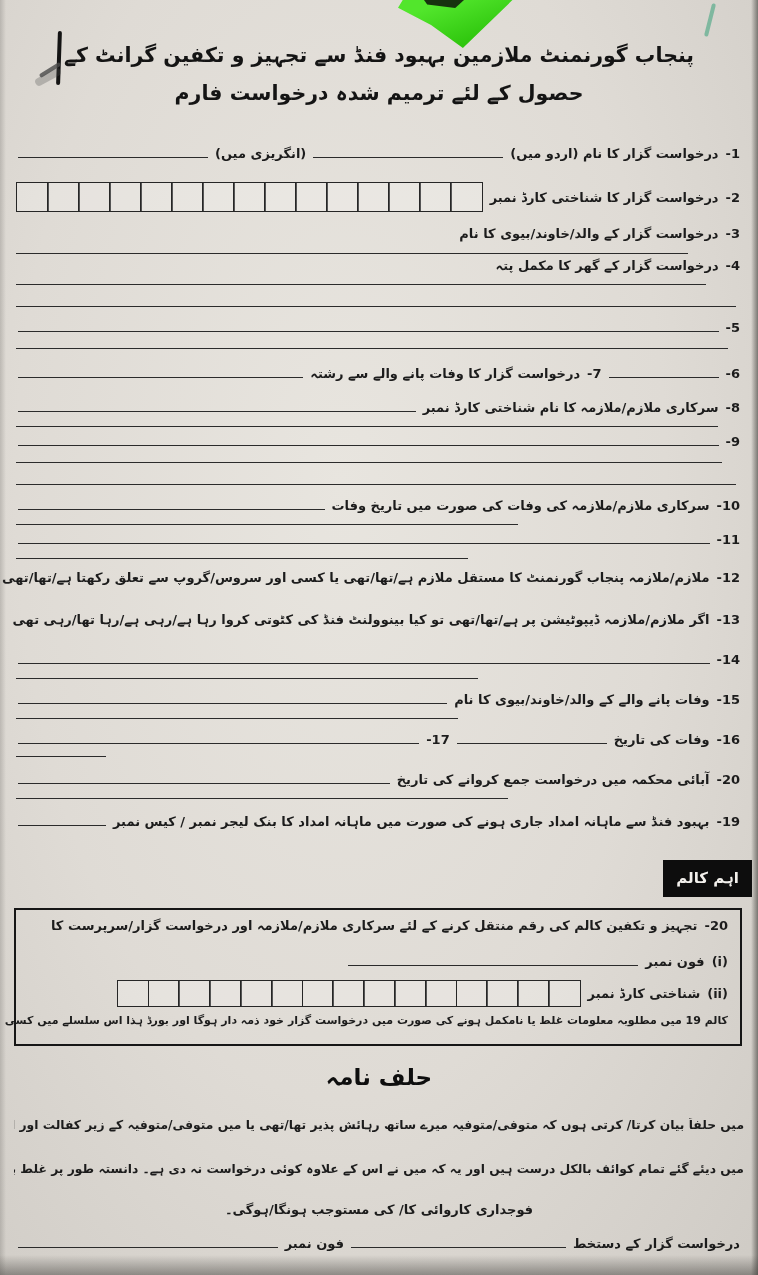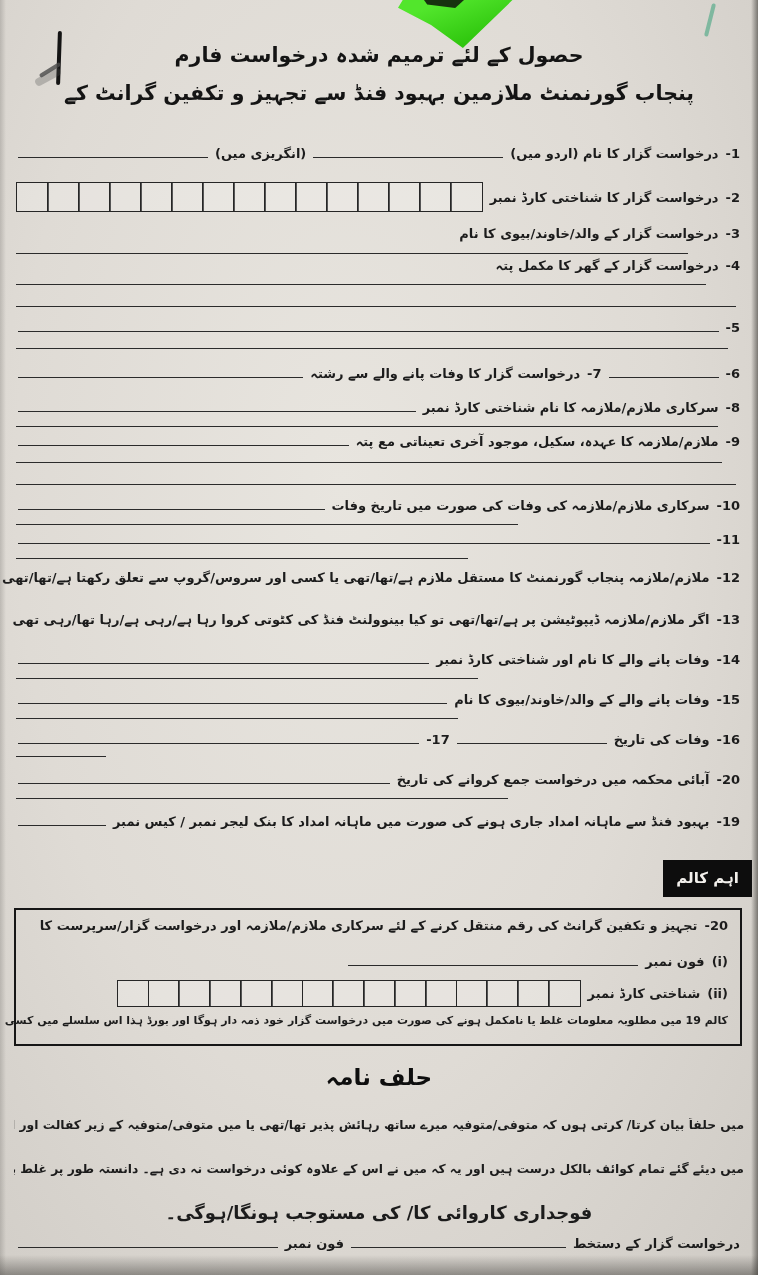--- a/index.html
+++ b/index.html
@@ -61,37 +61,37 @@
   .boxes2{flex:0 0 462px;display:flex;direction:ltr;height:27px;}
   .boxes2 .box{flex:1;border:1.8px solid #262626;margin-left:-1.8px;
     background:rgba(255,255,255,.22);}
   .spacer{flex:1 1 auto;}
   .note{font-size:11px;font-weight:700;}
 
   .aff-heading{position:absolute;left:0;right:0;top:1064px;text-align:center;
     font-size:23px;font-weight:700;color:#0e0e0e;letter-spacing:1px;}
   .aff-line{position:absolute;right:14px;left:14px;direction:rtl;
     font-size:12.3px;font-weight:700;white-space:nowrap;overflow:hidden;color:#1c1c1c;}
-  .aff-line.centered{text-align:center;font-size:18px;}
+  .aff-line.centered{text-align:center;font-size:13px;}
 </style>
 </head>
 <body>
 
 <div class="paper">
 
   <div class="green-sticker"></div>
   <div class="green-sticker-dark"></div>
   <div class="teal-mark"></div>
   <div class="pen-mark"></div>
   <div class="pen-tail"></div>
   <div class="pen-smudge"></div>
 
   <div class="hdr">
+    <div>پنجاب گورنمنٹ ملازمین بہبود فنڈ سے تجہیز و تکفین گرانٹ کے</div>
     <div>حصول کے لئے ترمیم شدہ درخواست فارم</div>
-    <div>پنجاب گورنمنٹ ملازمین بہبود فنڈ سے تجہیز و تکفین گرانٹ کے</div>
   </div>
 
   <div class="row" style="top:146px;">
     <span class="num">1-</span>
     <span class="lbl">درخواست گزار کا نام (اردو میں)</span>
     <span class="fill"></span>
     <span class="lbl">(انگریزی میں)</span>
     <span class="fill"></span>
   </div>
 
@@ -146,21 +146,20 @@
 
   <div class="row" style="top:400px;">
     <span class="num">8-</span>
     <span class="lbl">سرکاری ملازم/ملازمہ کا نام شناختی کارڈ نمبر</span>
     <span class="fill"></span>
   </div>
   <div class="hl" style="top:426px;left:16px;right:40px;"></div>
 
   <div class="row" style="top:434px;">
     <span class="num">9-</span>
-    <span class="lbl">ملازم/ملازمہ کا عہدہ، سکیل، موجود آخری تعیناتی مع پتہ</span>
     <span class="fill"></span>
   </div>
   <div class="hl" style="top:462px;left:16px;right:36px;"></div>
   <div class="hl" style="top:484px;left:16px;right:22px;"></div>
 
   <div class="row" style="top:498px;">
     <span class="num">10-</span>
     <span class="lbl">سرکاری ملازم/ملازمہ کی وفات کی صورت میں تاریخ وفات</span>
     <span class="fill"></span>
   </div>
@@ -179,21 +178,20 @@
   </div>
 
   <div class="row" style="top:612px;">
     <span class="num">13-</span>
     <span class="lbl">اگر ملازم/ملازمہ ڈیپوٹیشن پر ہے/تھا/تھی تو کیا بینوولنٹ فنڈ کی کٹوتی کروا رہا ہے/رہی ہے/رہا تھا/رہی تھی</span>
     <span class="fill"></span>
   </div>
 
   <div class="row" style="top:652px;">
     <span class="num">14-</span>
-    <span class="lbl">وفات پانے والے کا نام اور شناختی کارڈ نمبر</span>
     <span class="fill"></span>
   </div>
   <div class="hl" style="top:678px;left:16px;right:280px;"></div>
 
   <div class="row" style="top:692px;">
     <span class="num">15-</span>
     <span class="lbl">وفات پانے والے کے والد/خاوند/بیوی کا نام</span>
     <span class="fill"></span>
   </div>
   <div class="hl" style="top:718px;left:16px;right:300px;"></div>
@@ -218,21 +216,21 @@
     <span class="num">19-</span>
     <span class="lbl">بہبود فنڈ سے ماہانہ امداد جاری ہونے کی صورت میں ماہانہ امداد کا بنک لیجر نمبر / کیس نمبر</span>
     <span class="fill"></span>
   </div>
 
   <div class="imp-badge">اہم کالم</div>
 
   <div class="imp-box">
     <div class="row" style="top:8px;">
       <span class="num">20-</span>
-      <span class="lbl">تجہیز و تکفین گرانٹ کی رقم منتقل کرنے کے لئے سرکاری ملازم/ملازمہ اور درخواست گزار/سرپرست کا</span>
+      <span class="lbl">تجہیز و تکفین کالم کی رقم منتقل کرنے کے لئے سرکاری ملازم/ملازمہ اور درخواست گزار/سرپرست کا</span>
     </div>
     <div class="row" style="top:44px;">
       <span class="num">(i)</span>
       <span class="lbl">فون نمبر</span>
       <span class="fill" style="flex:0 0 290px;"></span>
       <span class="spacer"></span>
     </div>
     <div class="row center" style="top:68px;height:30px;">
       <span class="num">(ii)</span>
       <span class="lbl">شناختی کارڈ نمبر</span>

